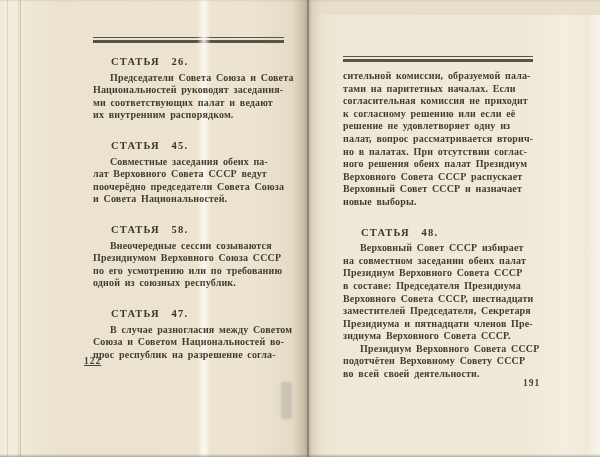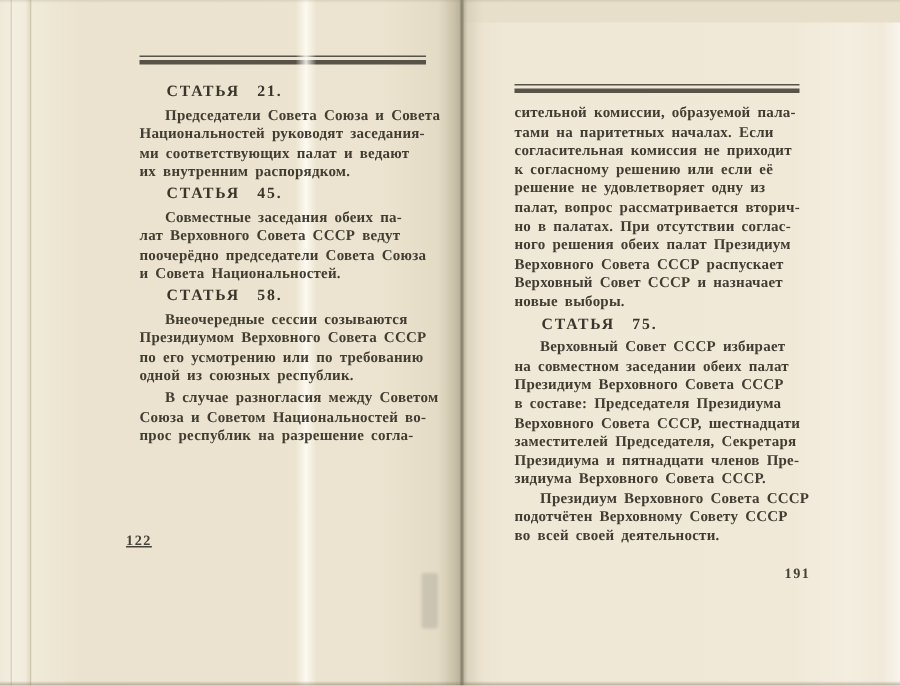--- a/index.html
+++ b/index.html
@@ -34,21 +34,21 @@
   .rule-left{left:72px;top:37px;width:191px;}
   .rule-right{left:37px;top:41px;width:190px;} 
 
   
   .page-body{position:absolute;z-index:2;width:196px;
     font-size:10px;line-height:12.6px;font-weight:bold;
     letter-spacing:.15px;word-spacing:2px;}
   .page-left .page-body{left:72px;top:56px;}
   .page-right .page-body{left:37px;top:55px;}
 
-  .article{margin-top:2px;}
+  .article{margin-top:18px;}
   .article:first-child{margin-top:0;}
   .article-heading{padding-left:18px;margin-bottom:3px;white-space:pre;
     font-size:10.5px;letter-spacing:1.2px;color:#3a362c;}
   .para{white-space:pre;text-indent:17px;color:#413d32;}
   .para.no-indent{text-indent:0;}
 
   .page-number{position:absolute;z-index:2;font-size:9.5px;font-weight:bold;letter-spacing:1px;color:#46423a;}
   .page-number-left{left:63px;top:356px;text-decoration:underline;}
   .page-number-right{left:217px;top:363px;} 
 
@@ -68,41 +68,42 @@
 <div class="scan">
 
   <div class="fore-edge"></div>
 
   <div class="page-left">
     <div class="crease"></div>
     <div class="rule rule-left"></div>
 
     <div class="page-body">
       <div class="article">
-        <div class="article-heading">СТАТЬЯ  21.</div>
+        <div class="article-heading">СТАТЬЯ  26.</div>
         <div class="para">Председатели Совета Союза и Совета
 Национальностей руководят заседания-
 ми соответствующих палат и ведают
 их внутренним распорядком.</div>
       </div>
       <div class="article">
         <div class="article-heading">СТАТЬЯ  45.</div>
         <div class="para">Совместные заседания обеих па-
 лат Верховного Совета СССР ведут
 поочерёдно председатели Совета Союза
 и Совета Национальностей.</div>
       </div>
       <div class="article">
         <div class="article-heading">СТАТЬЯ  58.</div>
         <div class="para">Внеочередные сессии созываются
-Президиумом Верховного Совета СССР
+Президиумом Верховного Союза СССР
 по его усмотрению или по требованию
 одной из союзных республик.</div>
       </div>
       <div class="article">
+        <div class="article-heading">СТАТЬЯ  47.</div>
         <div class="para">В случае разногласия между Советом
 Союза и Советом Национальностей во-
 прос республик на разрешение согла-</div>
       </div>
     </div>
 
     <div class="page-number page-number-left">122</div>
   </div>
 
   <div class="page-right">
@@ -116,21 +117,21 @@
 к согласному решению или если её
 решение не удовлетворяет одну из
 палат, вопрос рассматривается вторич-
 но в палатах. При отсутствии соглас-
 ного решения обеих палат Президиум
 Верховного Совета СССР распускает
 Верховный Совет СССР и назначает
 новые выборы.</div>
       </div>
       <div class="article">
-        <div class="article-heading">СТАТЬЯ  75.</div>
+        <div class="article-heading">СТАТЬЯ  48.</div>
         <div class="para">Верховный Совет СССР избирает
 на совместном заседании обеих палат
 Президиум Верховного Совета СССР
 в составе: Председателя Президиума
 Верховного Совета СССР, шестнадцати
 заместителей Председателя, Секретаря
 Президиума и пятнадцати членов Пре-
 зидиума Верховного Совета СССР.</div>
         <div class="para">Президиум Верховного Совета СССР
 подотчётен Верховному Совету СССР

